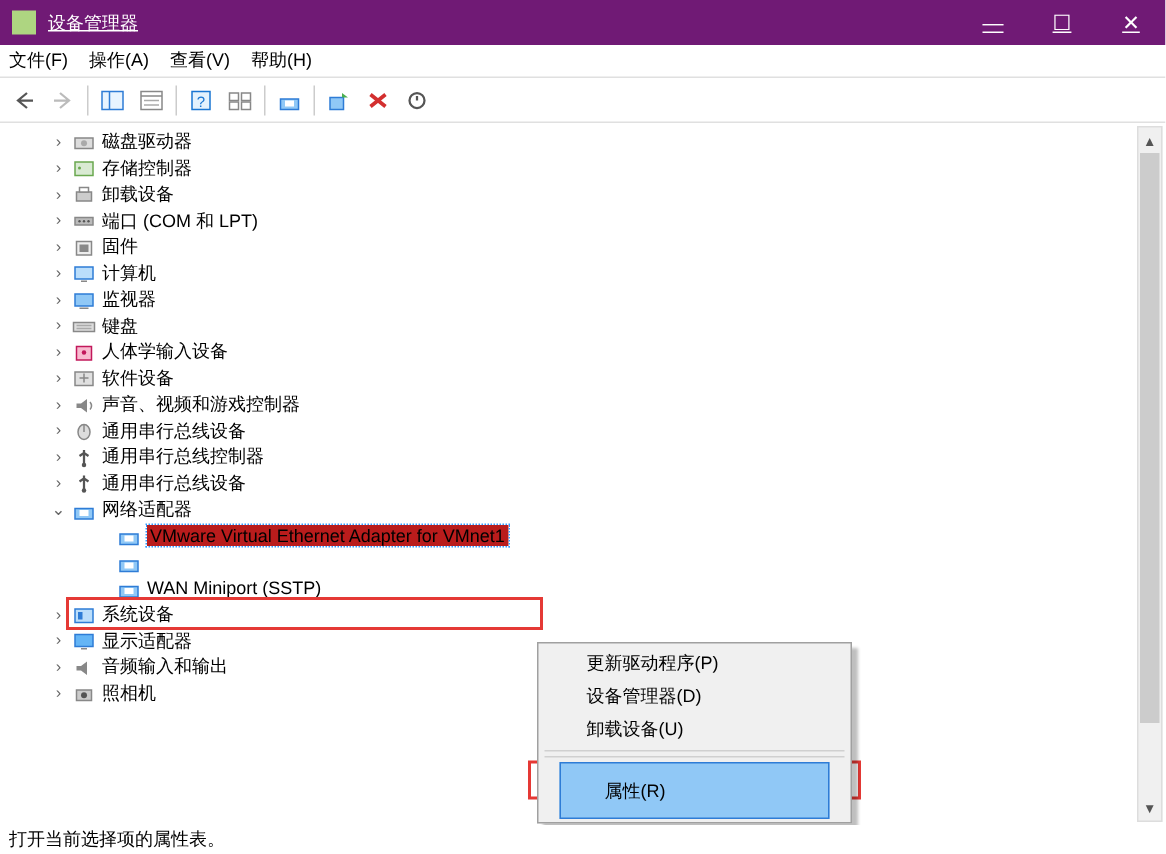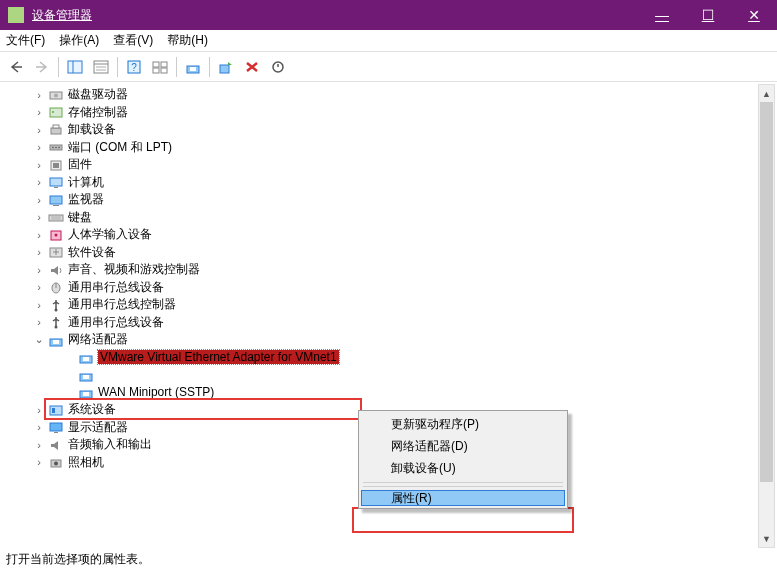--- a/index.html
+++ b/index.html
@@ -21,24 +21,24 @@
 .scrollbar .thumb { position: absolute; left: 1px; right: 1px; top: 17px; height: 380px; background: #ccc; }
 .tree-node { display: flex; align-items: center; height: 17.5px; white-space: nowrap; padding-left: 16px; }
 .tree-node.l1 { padding-left: 28px; }
 .tree-node.l2 { padding-left: 58px; }
 .expander { width: 14px; text-align: center; color: #666; font-size: 11px; display: inline-block; }
 .dev-icon { width: 16px; height: 14px; margin: 0 4px 0 2px; display: inline-flex; align-items: center; justify-content: center; font-size: 12px; }
 .node-label { font-size: 12px; color: #000; }
 .selected .node-label { background: #b91c1c; outline: 1px dotted #3399ff; padding: 0 2px; }
 .red-box1 { position: absolute; border: 2px solid #e53935; left: 44px; top: 316px; width: 318px; height: 22px; pointer-events: none; }
 .red-box2 { position: absolute; border: 2px solid #e53935; left: 352px; top: 425px; width: 222px; height: 26px; pointer-events: none; }
-.ctx-menu { position: absolute; left: 358px; top: 328px; width: 210px; background: #f0f0f0; border: 1px solid #a0a0a0; box-shadow: 4px 4px 2px rgba(0,0,0,0.25); padding: 2px; }
+.ctx-menu { position: absolute; left: 358px; top: 346px; width: 210px; background: #f0f0f0; border: 1px solid #a0a0a0; box-shadow: 4px 4px 2px rgba(0,0,0,0.25); padding: 2px; }
 .ctx-item { height: 22px; display: flex; align-items: center; padding: 0 24px 0 30px; font-size: 12px; color: #000; }
 .ctx-sep { height: 1px; background: #d0d0d0; margin: 3px 2px; }
-.ctx-item.highlighted { background: #90c8f6; border: 1px solid #2e7cd6; margin: 0 0px; height: 16px; padding-left: 29px; }
+.ctx-item.highlighted { background: #90c8f6; border: 1px solid #2e7cd6; margin: 0 12px; height: 38px; padding-left: 29px; }
 .statusbar { height: 19px; background: #fff; border-top: 0; display: flex; align-items: center; padding: 0 6px; font-size: 12px; }
 svg { display: block; }
 </style>
 </head>
 <body>
 
 <div class="titlebar">
   <span class="icon"></span>
   <span class="title">设备管理器</span>
   <div class="win-btn">—</div>
@@ -349,21 +349,21 @@
     <div class="up">▲</div>
     <div class="thumb"></div>
     <div class="down">▼</div>
   </div>
 
   <div class="red-box1"></div>
   <div class="red-box2"></div>
 
   <div class="ctx-menu" id="ctx-root">
       <div class="ctx-item">更新驱动程序(P)</div>
-      <div class="ctx-item">网络适配器(D)</div>
+      <div class="ctx-item">设备管理器(D)</div>
       <div class="ctx-item">卸载设备(U)</div>
       <div class="ctx-sep"></div>
       <div class="ctx-sep"></div>
       <div class="ctx-item highlighted">属性(R)</div>
     </div>
 </div>
 
 <div class="statusbar">
   <span>打开当前选择项的属性表。</span>
 </div>

